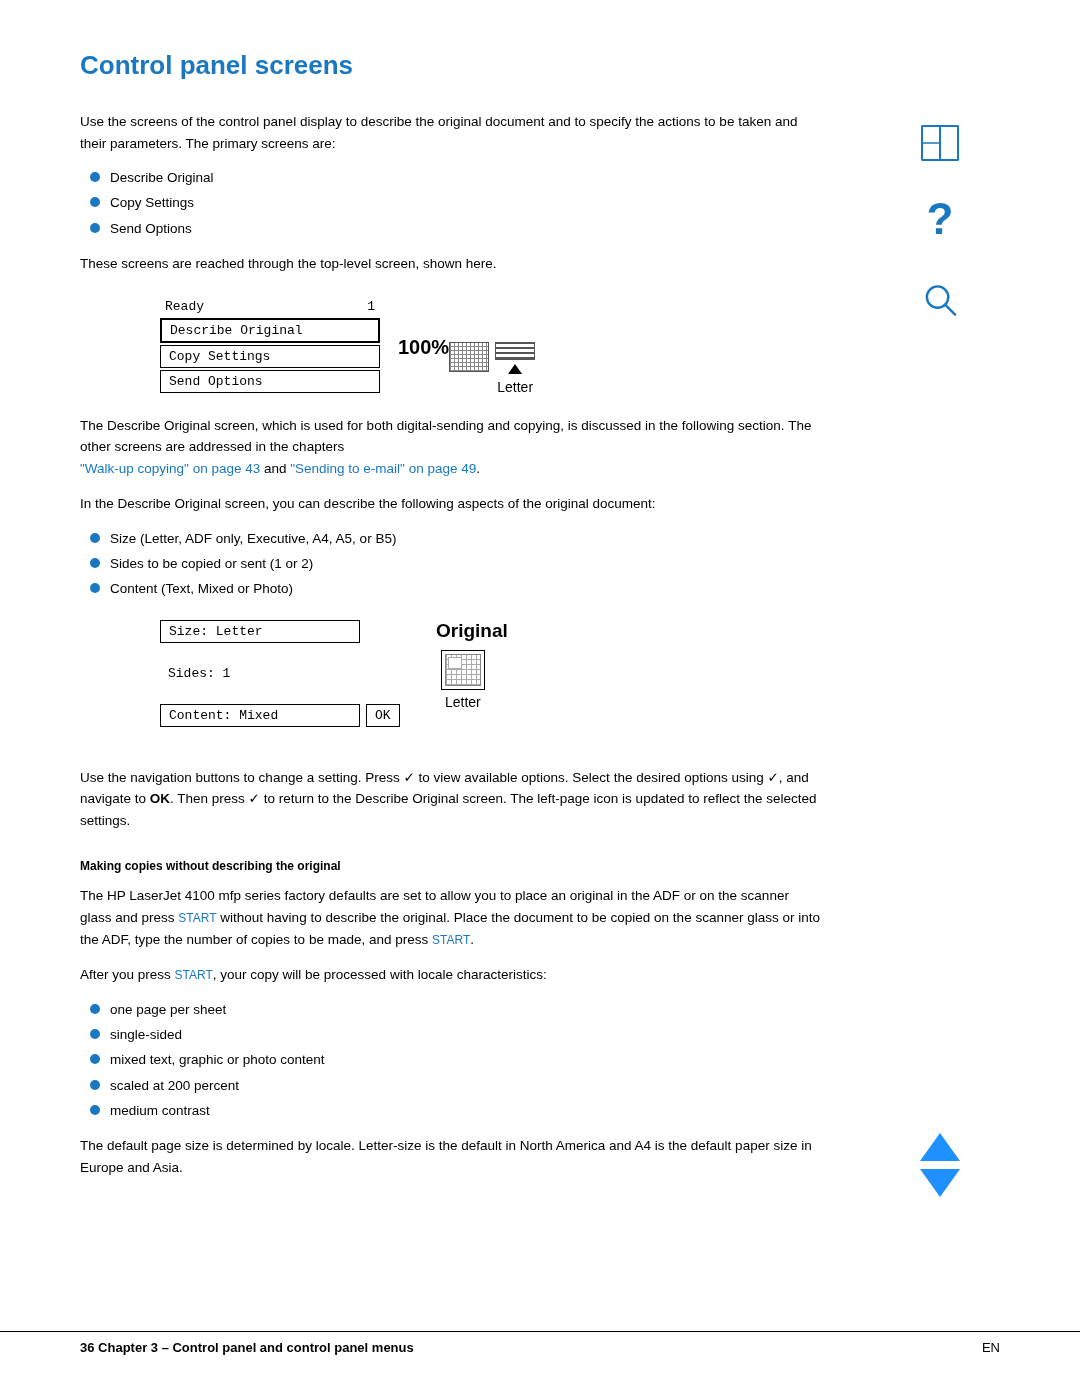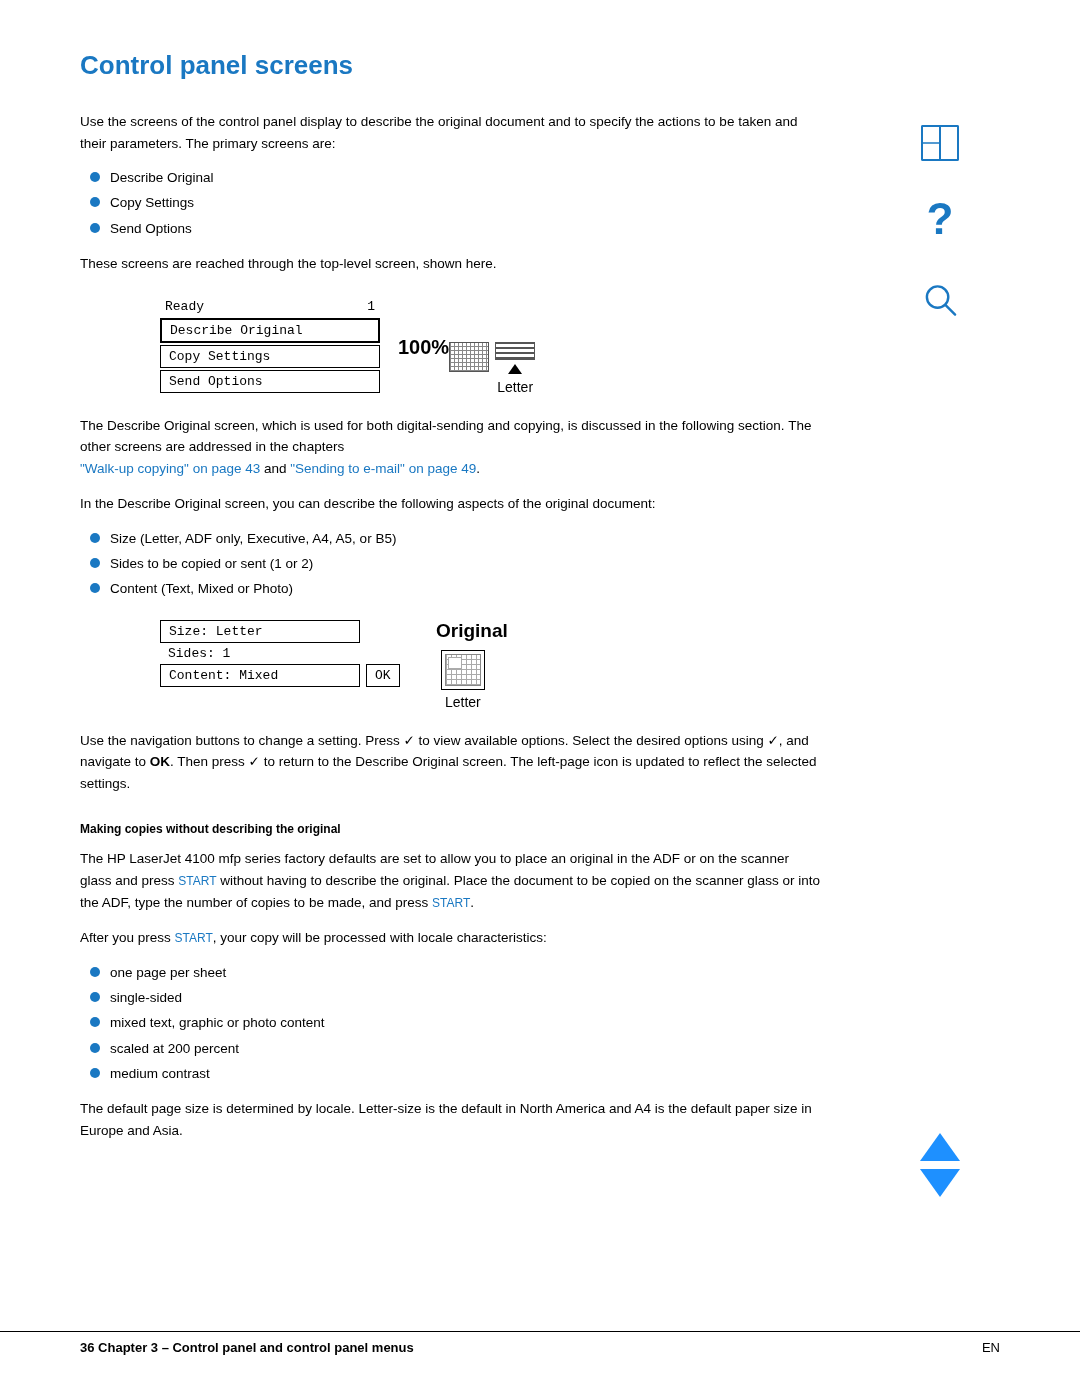--- a/index.html
+++ b/index.html
@@ -232,21 +232,21 @@
       margin-left: 18px;
     }
 
     .screen-left-original {
       min-width: 240px;
     }
 
     .original-row {
       display: flex;
       align-items: flex-end;
-      margin-bottom: 0;
+      margin-bottom: 20px;
     }
 
     .original-field {
       border: 1.5px solid #000;
       padding: 3px 8px;
       font-family: 'Courier New', monospace;
       font-size: 13px;
       width: 200px;
     }
 

